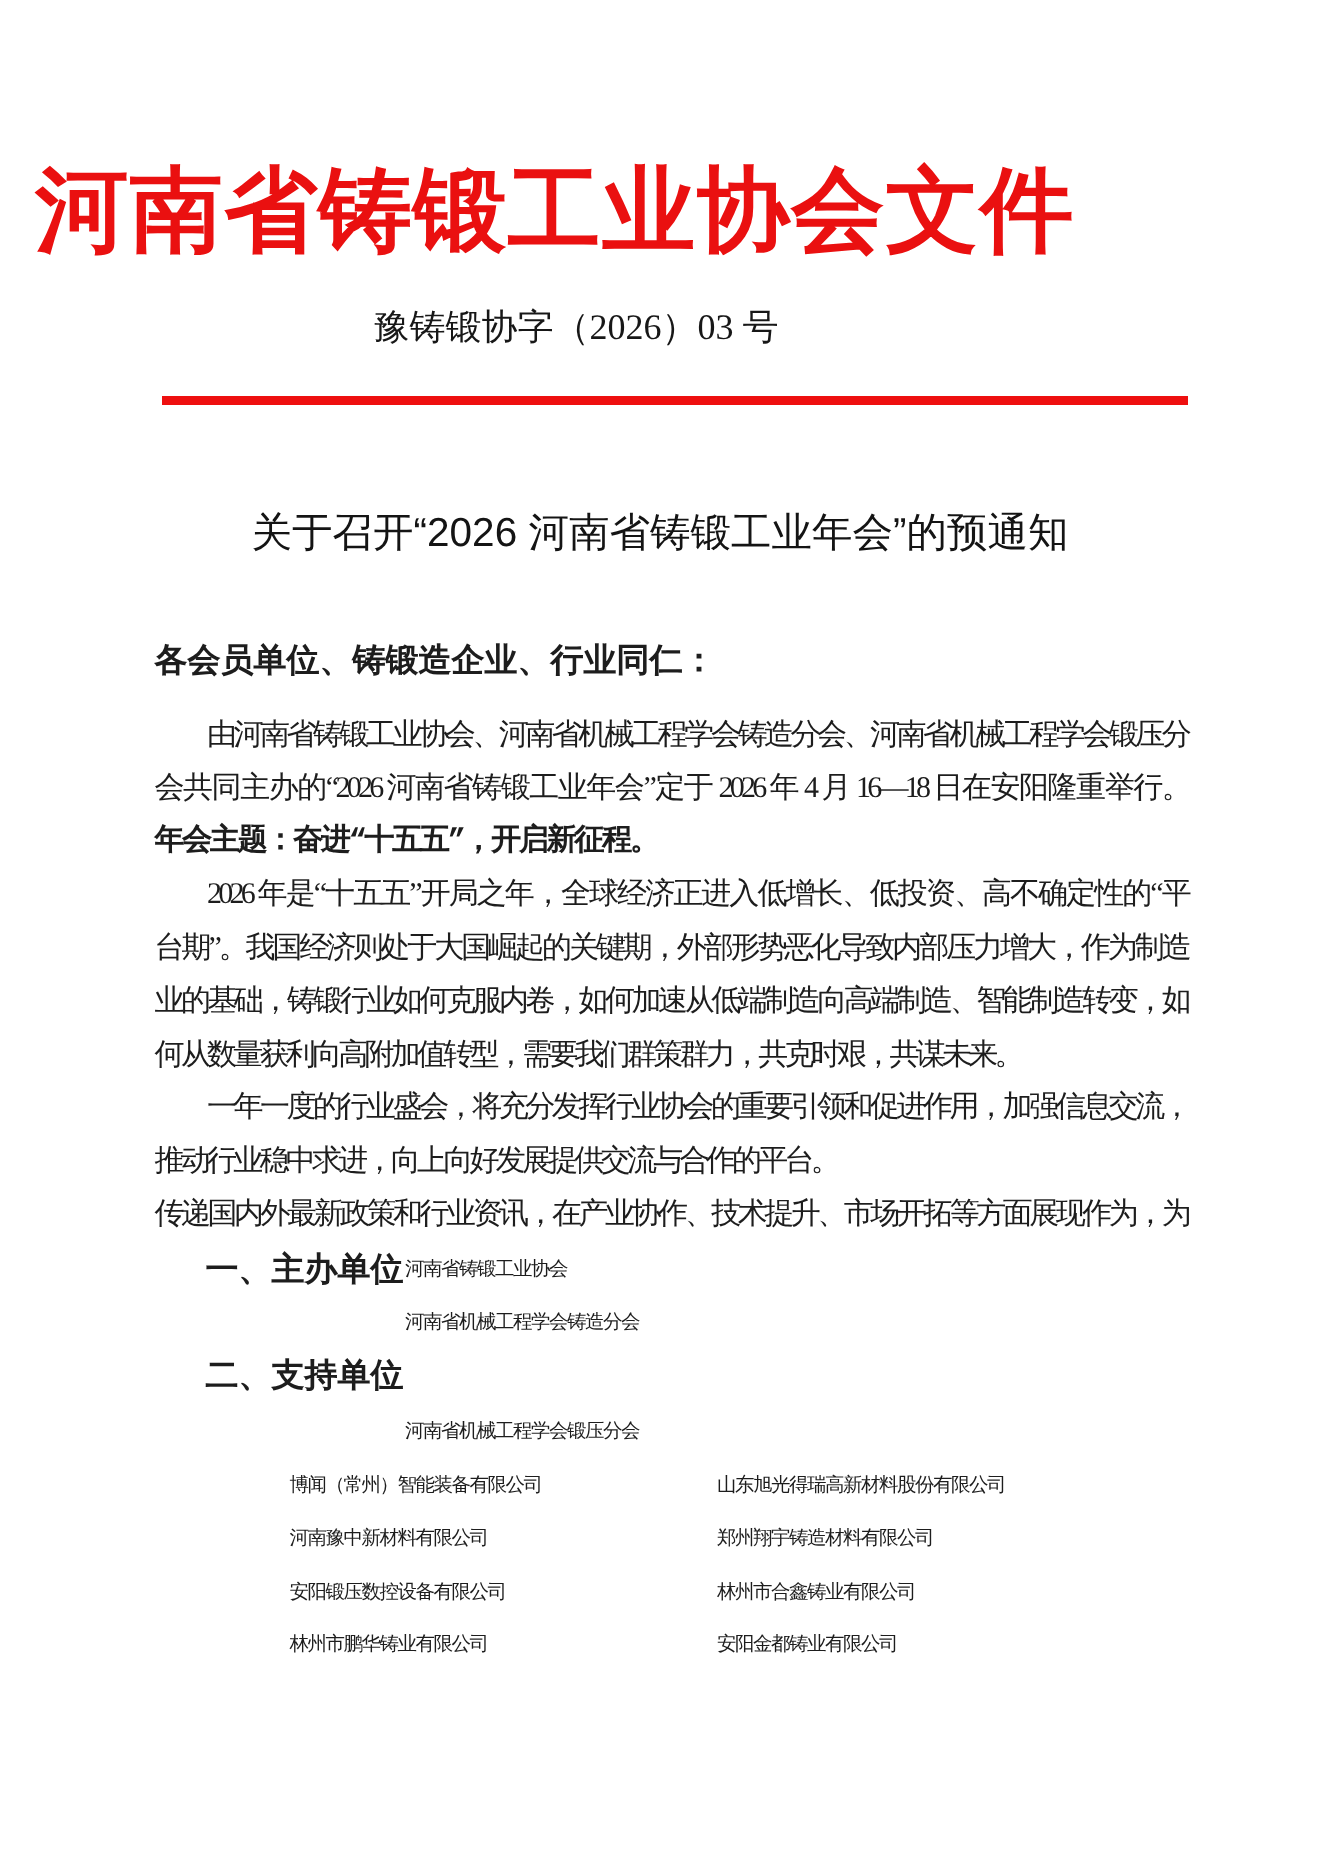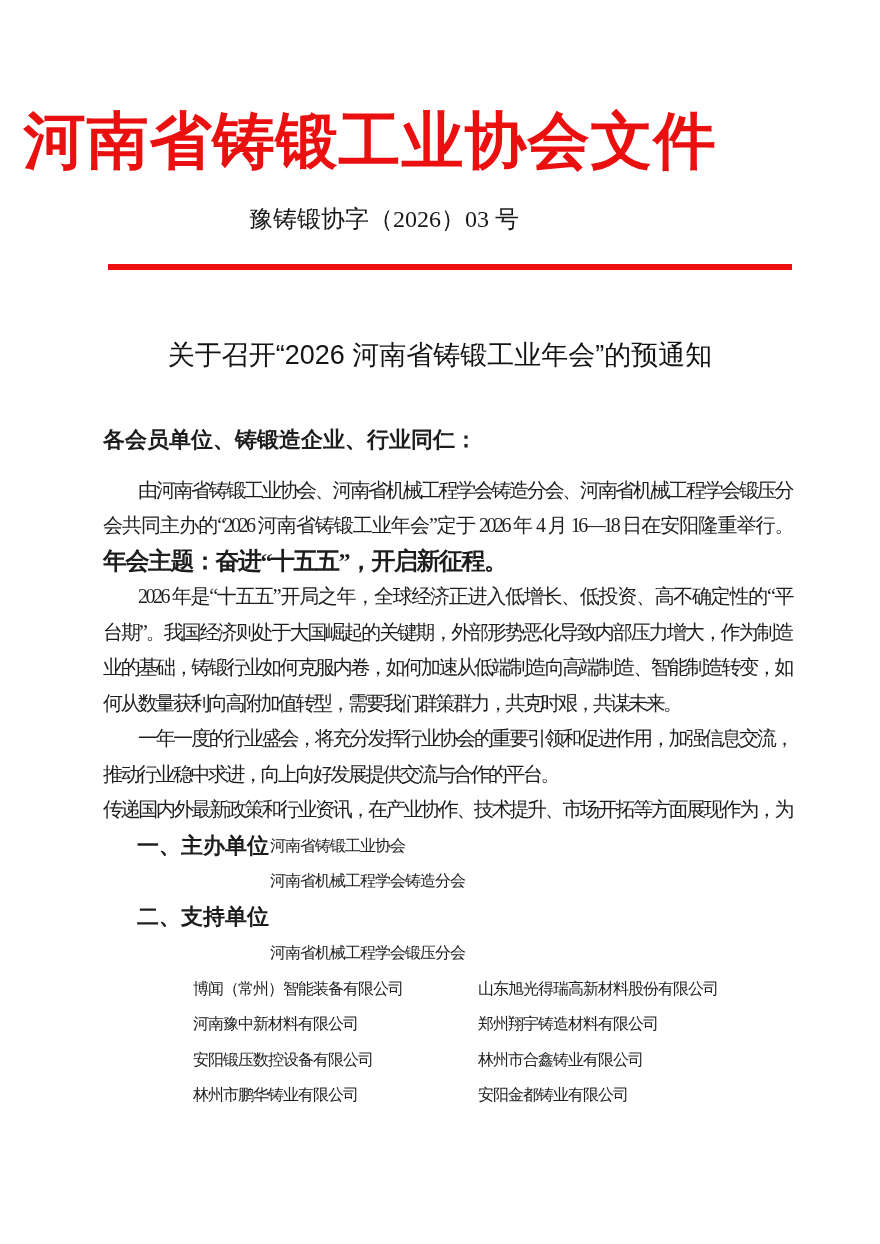--- a/index.html
+++ b/index.html
@@ -74,34 +74,34 @@
   .salutation {
     line-height: 35.5px;
     font-family: "Liberation Sans", "DejaVu Sans", sans-serif;
     font-weight: 600;
     font-size: 22px;
     letter-spacing: 0px;
     white-space: nowrap;
   }
   .p1 { margin-top: 15px; }
   .theme {
-    font-family: Liberation Serif, serif;
+    font-family: Liberation Mono, monospace;
     font-weight: bold;
-    font-size: 24px;
+    font-size: 20px;
     letter-spacing: -1.5px;
   }
   .sec-label {
     font-family: "Liberation Sans", "DejaVu Sans", sans-serif;
     font-weight: bold;
     font-size: 22px;
     letter-spacing: 0px;
   }
   .host-row { display: flex; line-height: 35.5px; white-space: nowrap; }
   .host-row .sec-label { margin-left: 34px; width: 133px; flex: none; }
-  .org { font-size: 16px; letter-spacing: -1px; }
+  .org { font-size: 13px; letter-spacing: -1px; }
   .host-item { margin-left: 167px; font-family: Liberation Serif, serif; }
   .sec-label-line .sec-label { margin-left: 34px; }
   .sup-row { display: flex; line-height: 35.5px; white-space: nowrap; align-items: center; }
   .sup-row .sup-l { margin-left: 90px; width: 285px; flex: none; }
 </style>
 </head>
 <body>
 
 <div class="page">
 

